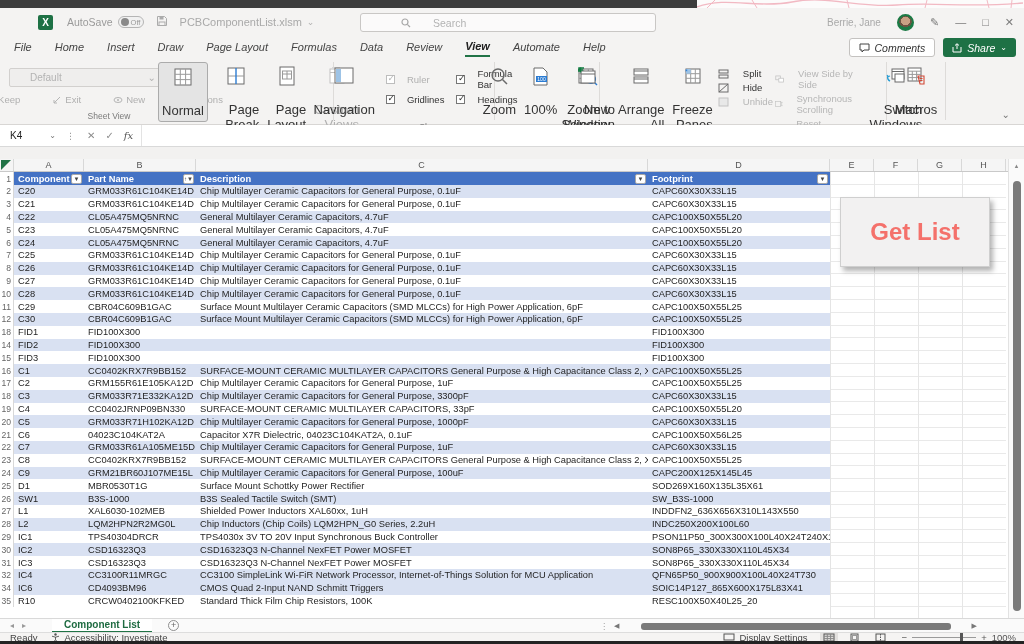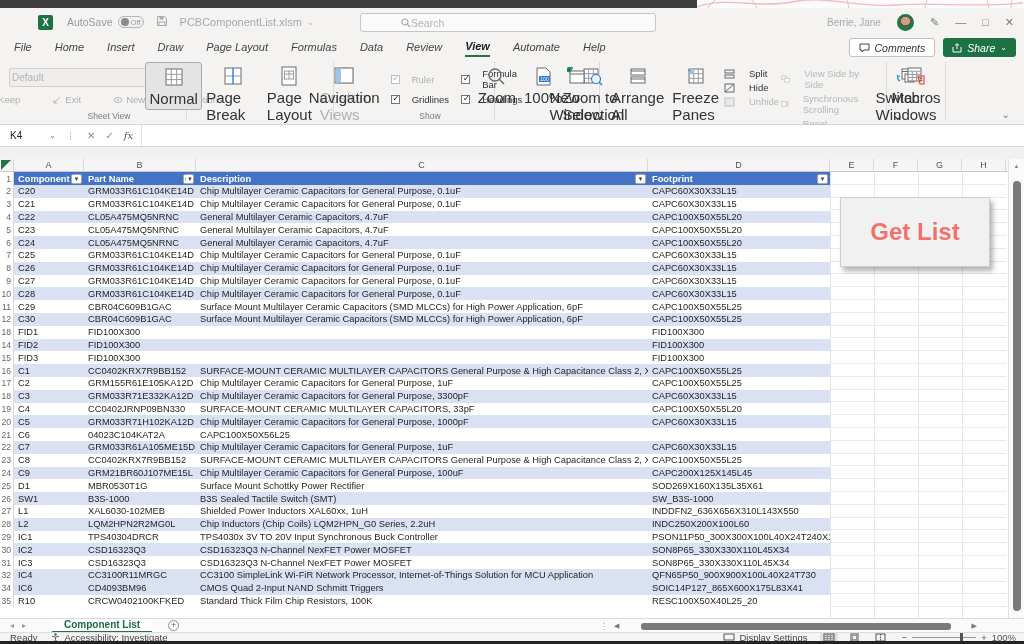--- a/index.html
+++ b/index.html
@@ -14,21 +14,21 @@
   
   .titlebar { position:absolute; left:0; top:8px; width:1024px; height:28px; background:#f4f3f2; display:flex; align-items:center; }
   .xl-icon { width:15px; height:15px; background:#1e7145; border-radius:2px; margin-left:38px; color:#fff; font-size:10px; font-weight:bold; display:flex; align-items:center; justify-content:center; }
   .autosave { margin-left:14px; font-size:10.5px; color:#9a9a9a; display:flex; align-items:center; gap:5px; }
   .toggle { width:26px; height:12px; border:1px solid #b5b5b5; border-radius:7px; background:#f1f1f1; position:relative; display:flex; align-items:center; }
   .toggle .knob { width:8px; height:8px; border-radius:50%; background:#8a8a8a; margin-left:2px; }
   .toggle .state { font-size:7.5px; color:#9a9a9a; margin-left:2px; }
   .save-ic { margin-left:12px; color:#ababab; }
   .fname { margin-left:12px; font-size:11px; color:#a9a9a9; display:flex; align-items:center; gap:5px; }
   .fname .chev { font-size:9px; color:#b1b1b1; }
-  .searchbox { position:absolute; left:360px; top:5px; width:296px; height:19px; border:1px solid #c9c7c5; border-radius:3px; background:#fbfafa; display:flex; align-items:center; padding-left:40px; gap:0; }
+  .searchbox { position:absolute; left:360px; top:5px; width:296px; height:19px; border:1px solid #c9c7c5; border-radius:3px; background:#fbfafa; display:flex; align-items:center; padding-left:40px; gap:22px; }
   .searchbox .sicon { color:#a7a7a7; }
   .searchbox .stext { font-size:10.5px; color:#b3b3b3; }
   .tb-right { position:absolute; right:10px; top:0; height:28px; display:flex; align-items:center; gap:16px; }
   .username { font-size:10px; color:#a9a9a9; }
   .avatar { width:17px; height:17px; border-radius:50%; background:radial-gradient(circle at 50% 38%, #c9a184 0 42%, #6d5442 43% 60%, #1c7a45 61%); border:2px solid #1c7a45; }
   .winctl { font-size:11px; color:#7c7c7c; }
 
   
   .menubar { position:absolute; left:0; top:36px; width:1024px; height:22px; background:#f4f3f2; display:flex; align-items:center;font-style:italic; }
   .mtabs { display:flex; align-items:center; margin-left:14px; gap:23px; }
@@ -40,24 +40,24 @@
   .share-btn .chev { font-size:8px; }
 
   
   .ribbon { position:absolute; left:0; top:58px; width:1024px; height:67px; background:#f4f3f2; border-bottom:1px solid #d8d6d4; display:flex; }
   .rgroup { display:flex; flex-direction:column; padding-top:4px; position:relative; }
   .rg-content { flex:1; display:flex; align-items:flex-start; justify-content:center; gap:2px; }
   .rg-label { font-size:8.5px; color:#7a7a7a; text-align:center; padding:2px 0 3px;margin-left:32px; }
   .rsep { width:1px; background:#dddbd9; margin:4px 0; }
   .rbtn-lg { display:flex; flex-direction:column; align-items:center; padding:2px 3px; border-radius:3px; }
   .rbtn-lg .ric { height:24px; display:flex; align-items:center; justify-content:center; }
-  .rbtn-lg .rlb { font-size:15px; color:#333; text-align:left; line-height:1.15; margin-top:1px; }
+  .rbtn-lg .rlb { font-size:13px; color:#333; text-align:right; line-height:1.15; margin-top:15px; }
   .rbtn-lg.sel { background:#e4e4e4; border:1px solid #ababab; }
   .rbtn-lg.dis .rlb { color:#b0b0b0; }
-  .sv-dropdown { width:168px; height:19px; border:1px solid #d2d0ce; border-radius:2px; background:#efeeed; color:#b3b3b3; font-size:10px; display:flex; align-items:center; padding:0 2px; justify-content:space-between; margin:2px 0 5px; }
+  .sv-dropdown { width:168px; height:19px; border:1px solid #d2d0ce; border-radius:2px; background:#efeeed; color:#b3b3b3; font-size:10px; display:flex; align-items:center; padding:0 20px; justify-content:space-between; margin:2px 0 5px; }
   .sv-row { display:flex; gap:10px; }
   .sv-btn { display:flex; align-items:center; gap:3px; font-size:9.5px; color:#b0b0b0;padding-left:22px; }
   .cbcol { display:grid; grid-template-rows:repeat(2, 18px); grid-auto-flow:column; column-gap:12px; row-gap:2px; margin-top:8px; margin-left:6px; }
   .cbitem { display:flex; align-items:center; gap:12px; font-size:9.5px; color:#333; }
   .cbitem.dis { color:#b0b0b0; }
   .cb { width:9px; height:9px; border:1px solid #767676; background:#fff; position:relative; flex:none; }
   .cbitem.dis .cb { border-color:#bdbdbd; }
   .cb.checked::after { content:"✓"; position:absolute; top:-2.5px; left:0.5px; font-size:9px; color:#333; }
   .cbitem.dis .cb.checked::after { color:#b5b5b5; }
   .smcol { display:flex; flex-direction:column; gap:3px; margin-top:6px; }
@@ -665,20 +665,21 @@
           <div class="gc gut">20</div>
           <div class="gc cA">C5</div>
           <div class="gc cB">GRM033R71H102KA12D</div>
           <div class="gc cC">Chip Multilayer Ceramic Capacitors for General Purpose, 1000pF</div>
           <div class="gc cD">CAPC60X30X33L15</div>
         </div>
         <div class="grow">
           <div class="gc gut">21</div>
           <div class="gc cA">C6</div>
           <div class="gc cB">04023C104KAT2A</div>
+          <div class="gc cC">Capacitor X7R Dielectric, 04023C104KAT2A, 0.1uF</div>
           <div class="gc cD">CAPC100X50X56L25</div>
         </div>
         <div class="grow band">
           <div class="gc gut">22</div>
           <div class="gc cA">C7</div>
           <div class="gc cB">GRM033R61A105ME15D</div>
           <div class="gc cC">Chip Multilayer Ceramic Capacitors for General Purpose, 1uF</div>
           <div class="gc cD">CAPC60X30X33L15</div>
         </div>
         <div class="grow">

